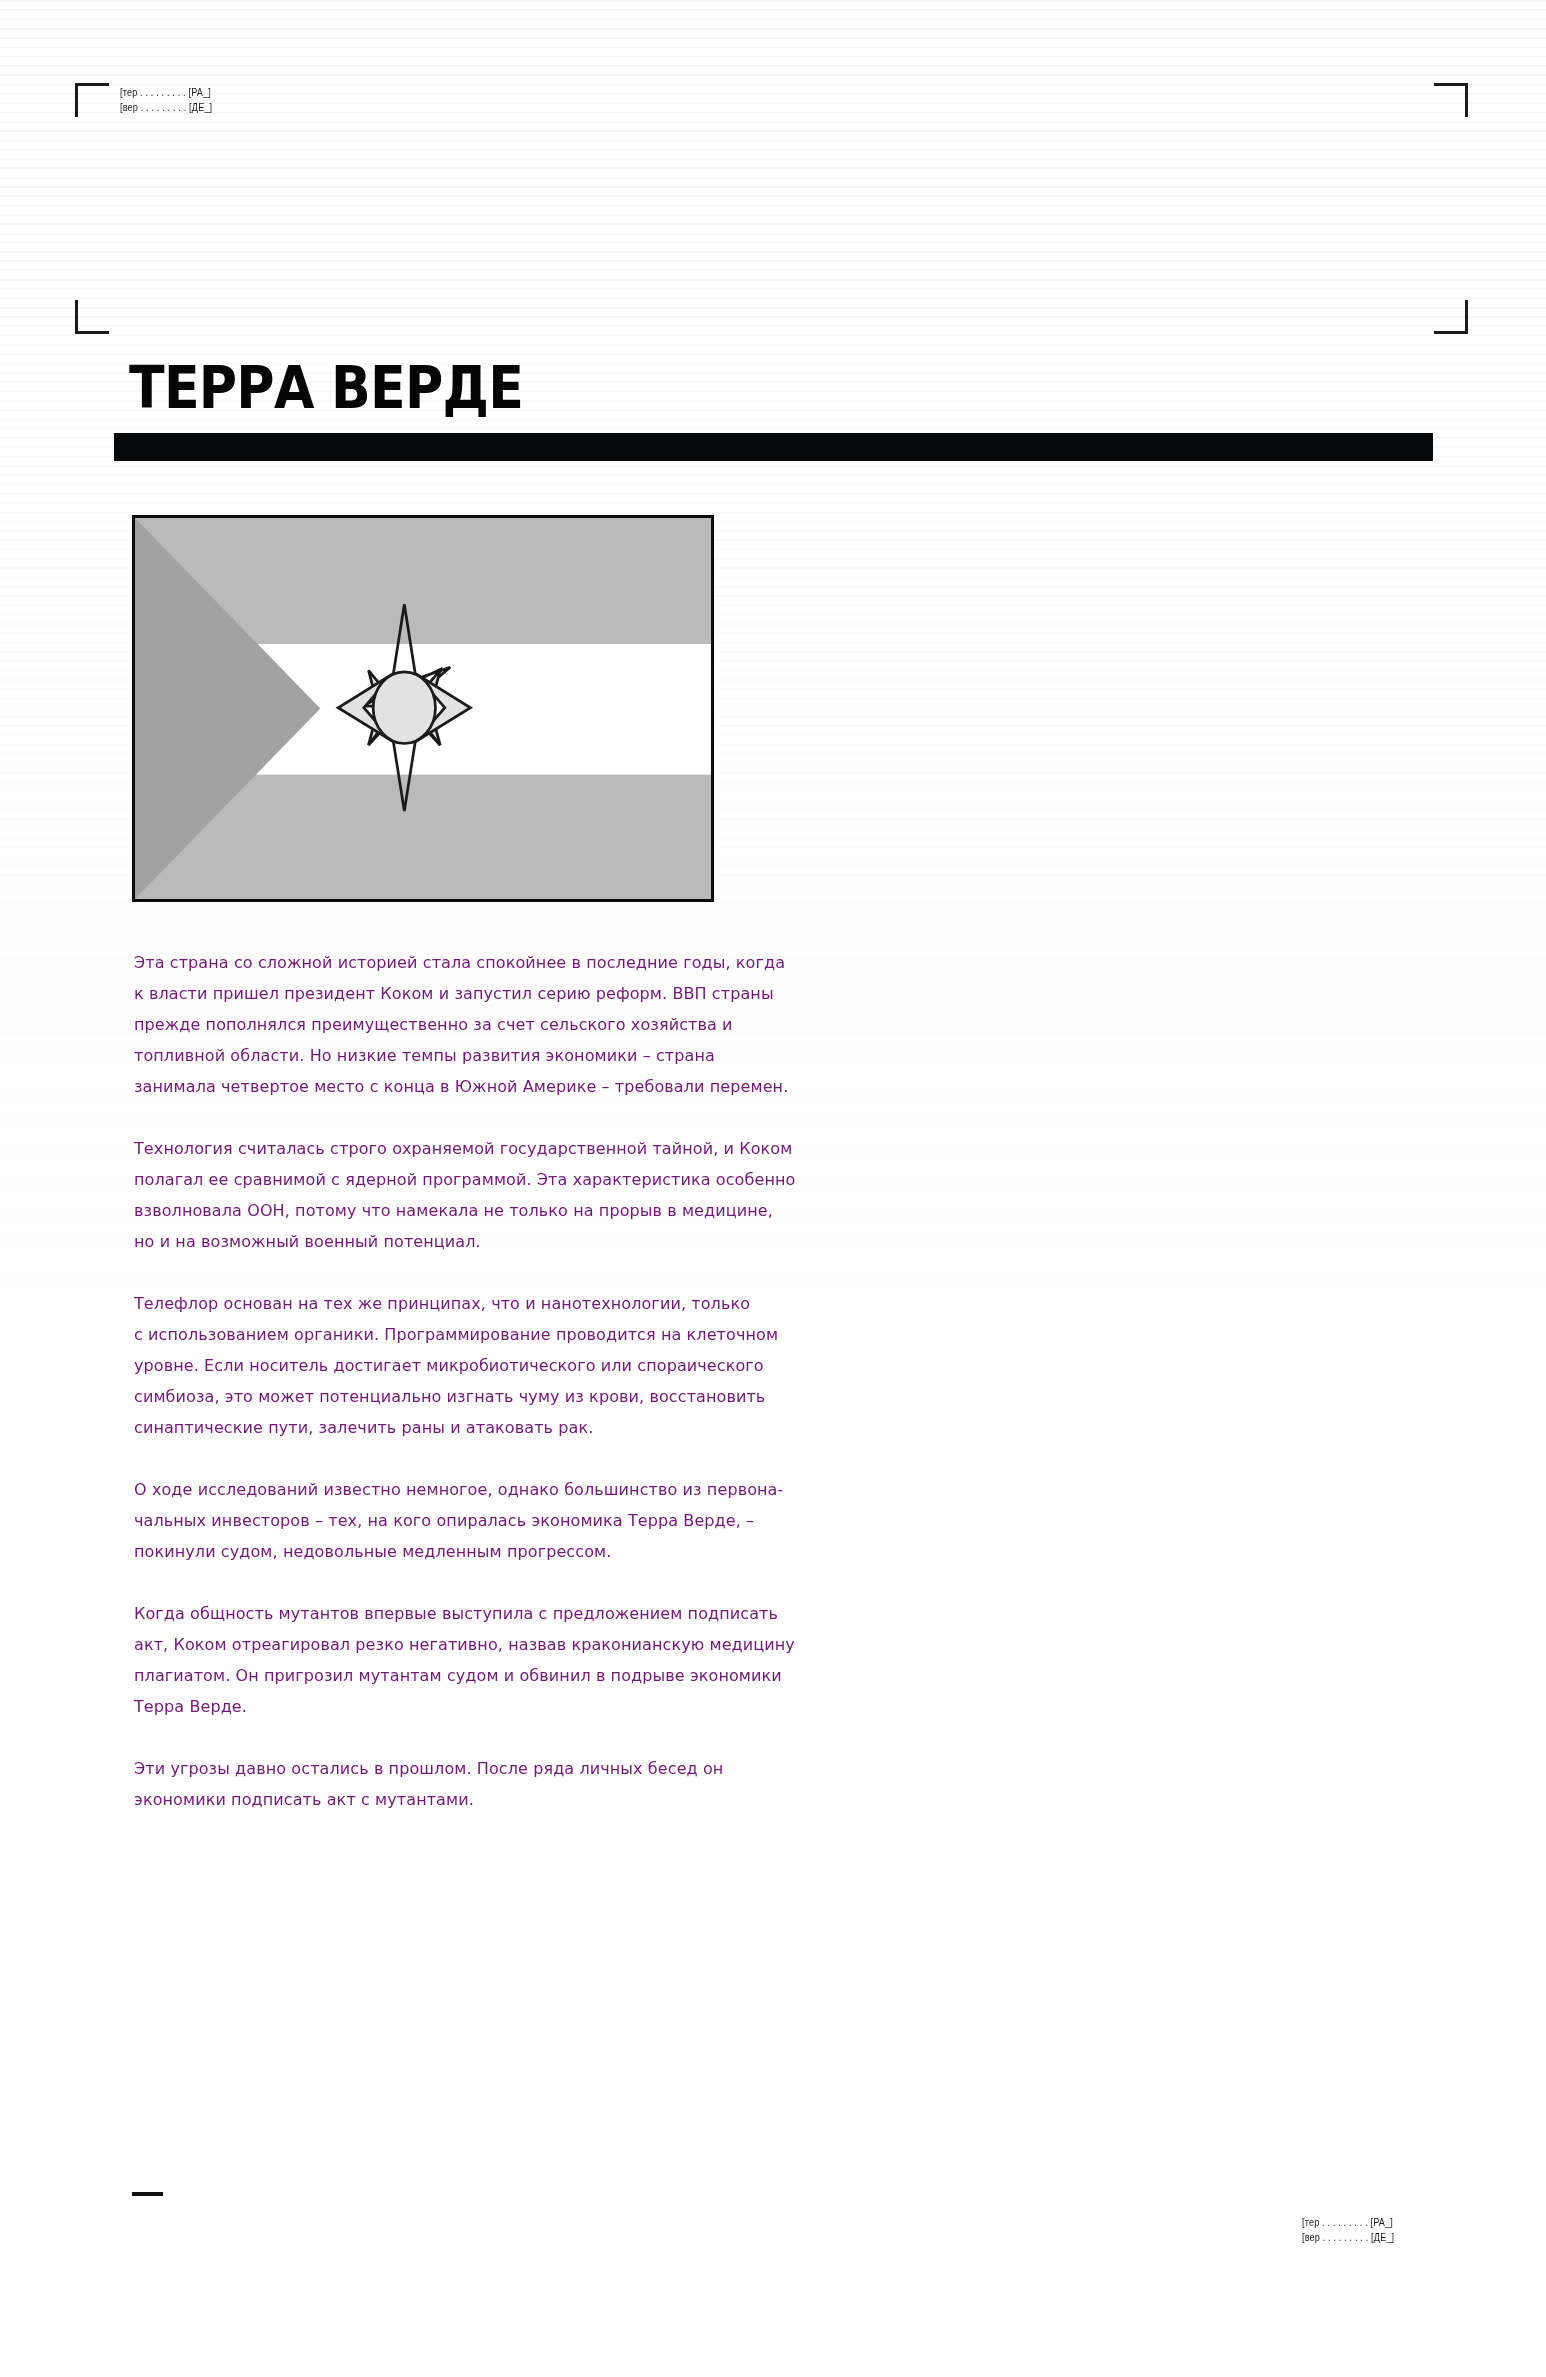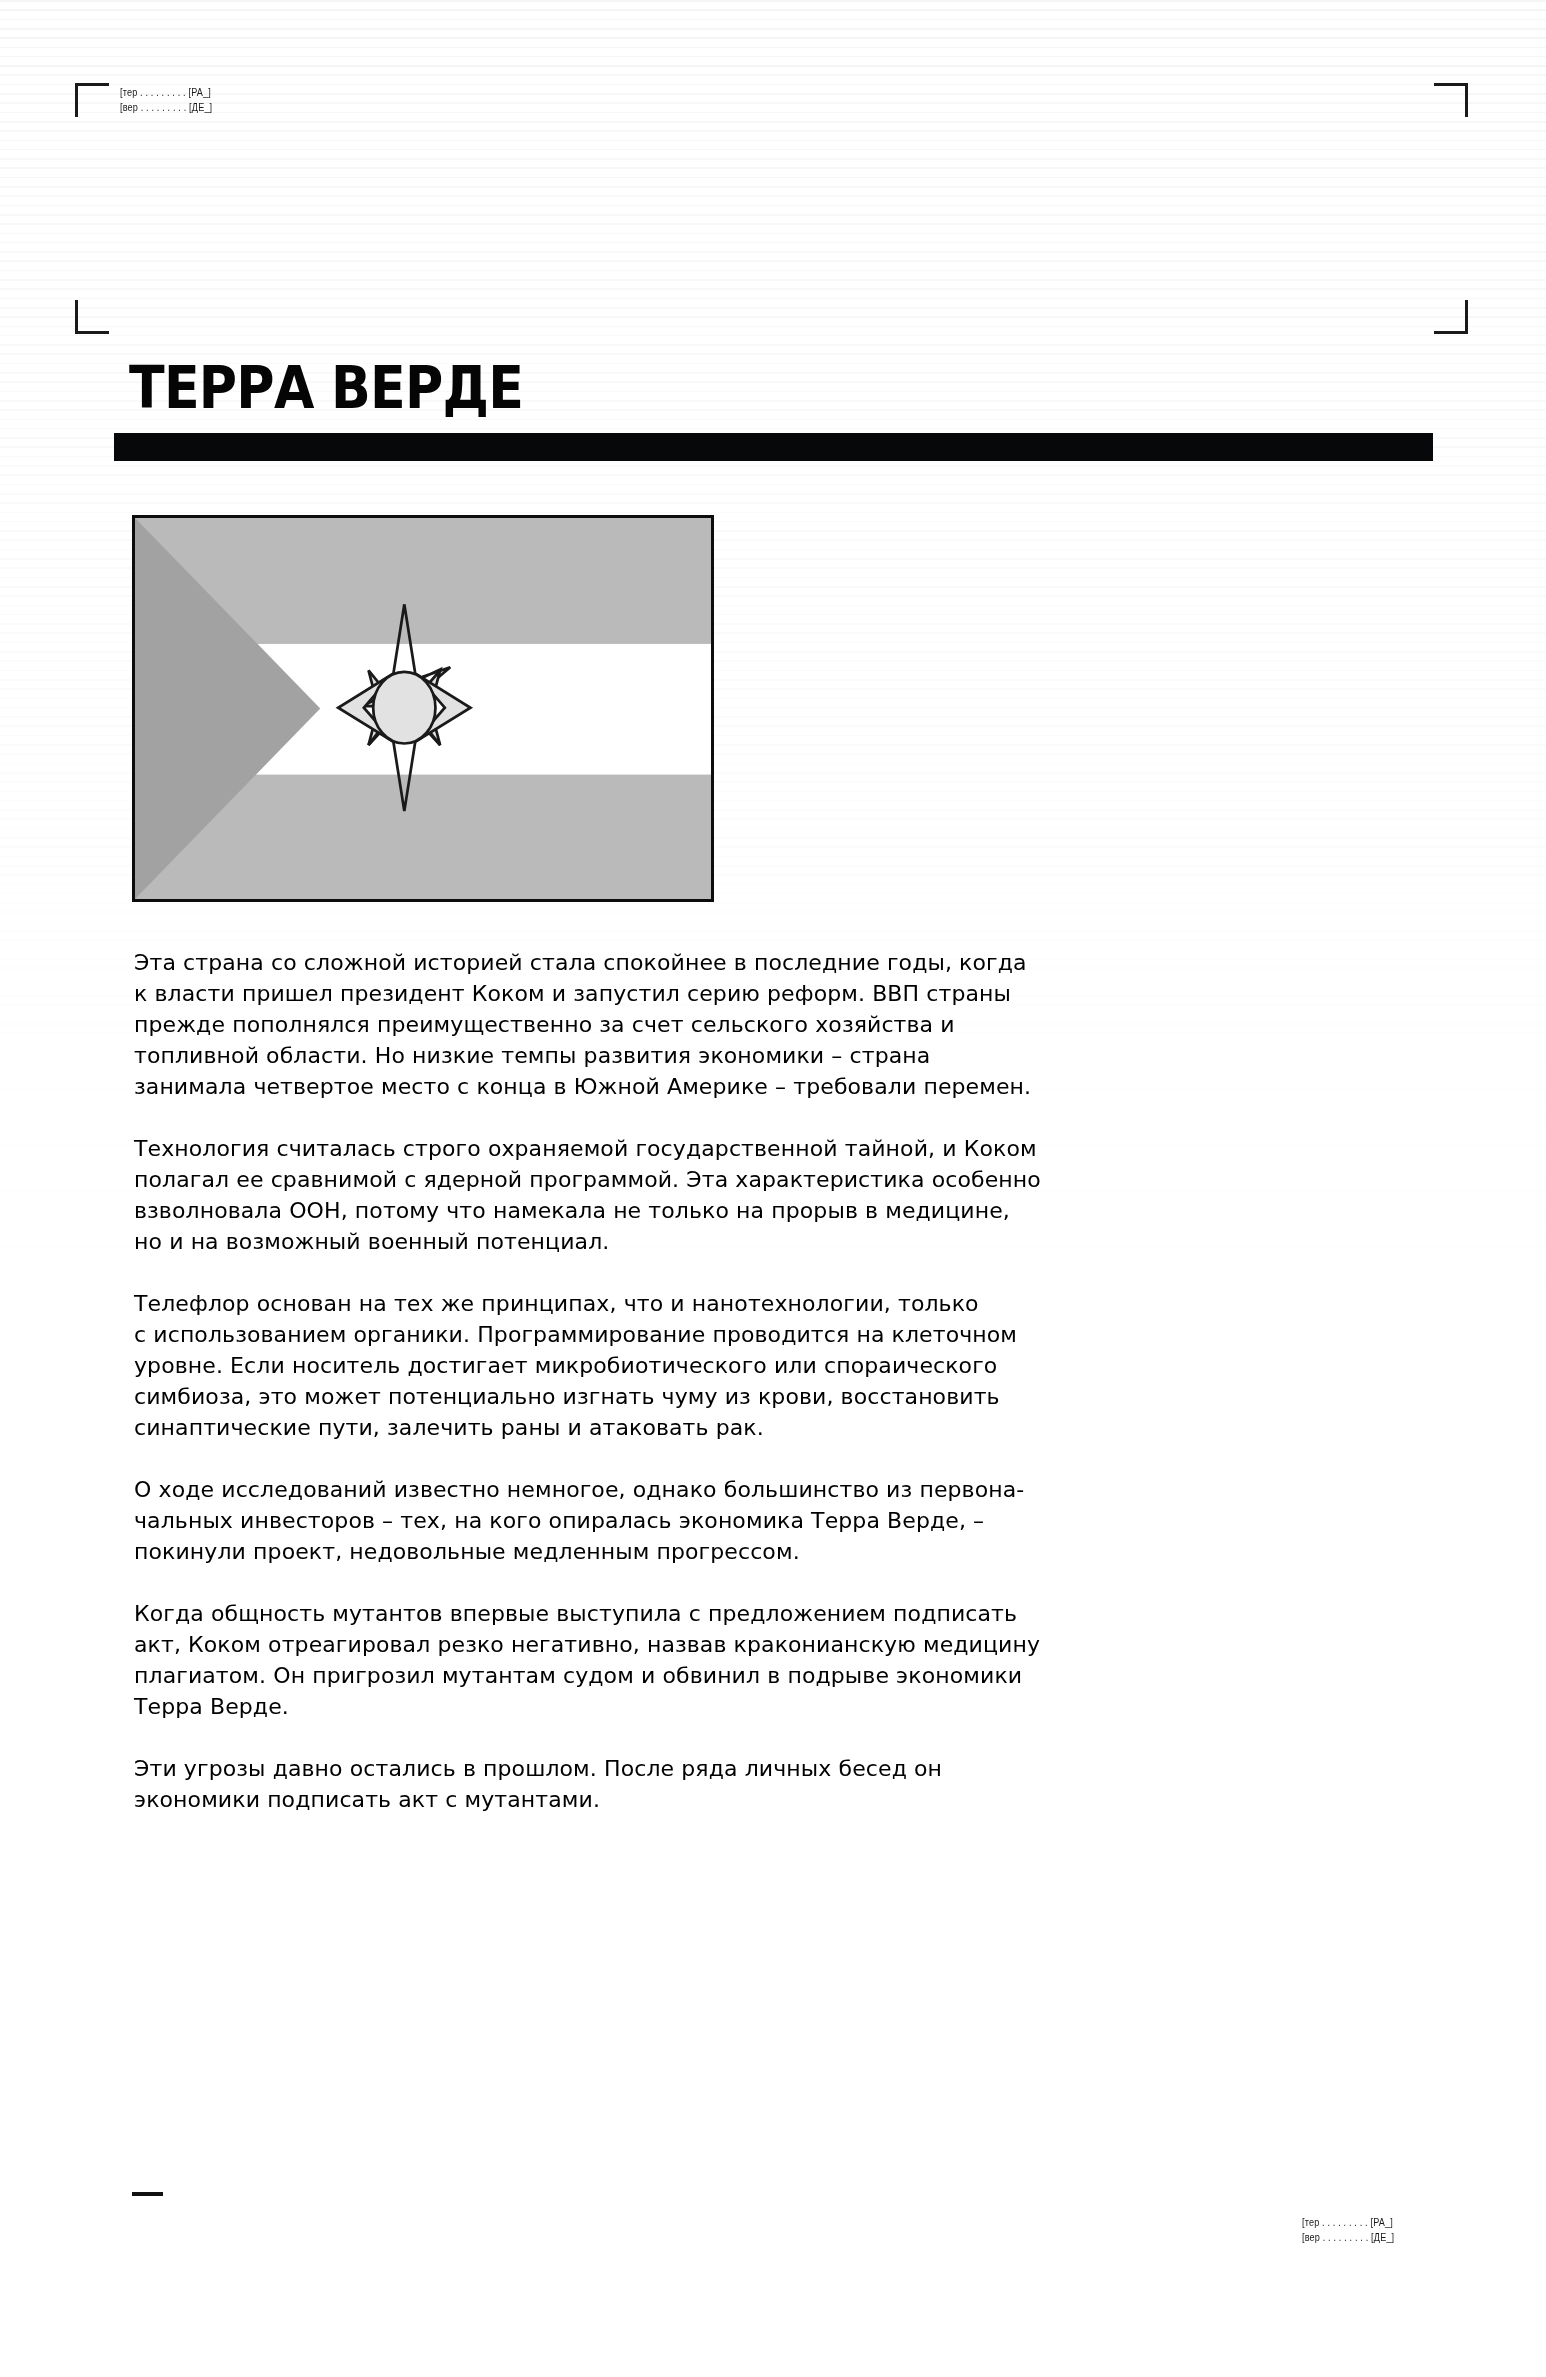--- a/index.html
+++ b/index.html
@@ -93,23 +93,23 @@
       overflow: hidden;
     }
     .flag svg { display: block; width: 100%; height: 100%; }
 
     .body-text {
       position: absolute;
       left: 134px;
       top: 947px;
       width: 1167px;
       font-family: "DejaVu Sans", sans-serif;
-      font-size: 22px;
+      font-size: 16px;
       line-height: 31px;
-      color: #000000;
+      color: #701a75;
       letter-spacing: 0.1px;
     }
     .body-text p {
       margin: 0 0 31px 0;
       white-space: pre-line;
     }
 
     .page-dash {
       position: absolute;
       left: 132px;
@@ -165,21 +165,21 @@
 полагал ее сравнимой с ядерной программой. Эта характеристика особенно
 взволновала ООН, потому что намекала не только на прорыв в медицине,
 но и на возможный военный потенциал.</p>
   <p>Телефлор основан на тех же принципах, что и нанотехнологии, только
 с использованием органики. Программирование проводится на клеточном
 уровне. Если носитель достигает микробиотического или спораического
 симбиоза, это может потенциально изгнать чуму из крови, восстановить
 синаптические пути, залечить раны и атаковать рак.</p>
   <p>О ходе исследований известно немногое, однако большинство из первона-
 чальных инвесторов – тех, на кого опиралась экономика Терра Верде, –
-покинули проект, недовольные медленным прогрессом.</p>
+покинули судом, недовольные медленным прогрессом.</p>
   <p>Когда общность мутантов впервые выступила с предложением подписать
 акт, Коком отреагировал резко негативно, назвав краконианскую медицину
 плагиатом. Он пригрозил мутантам судом и обвинил в подрыве экономики
 Терра Верде.</p>
   <p>Эти угрозы давно остались в прошлом. После ряда личных бесед он
 экономики подписать акт с мутантами.</p>
 </div>
 
 <div class="page-dash"></div>
 

